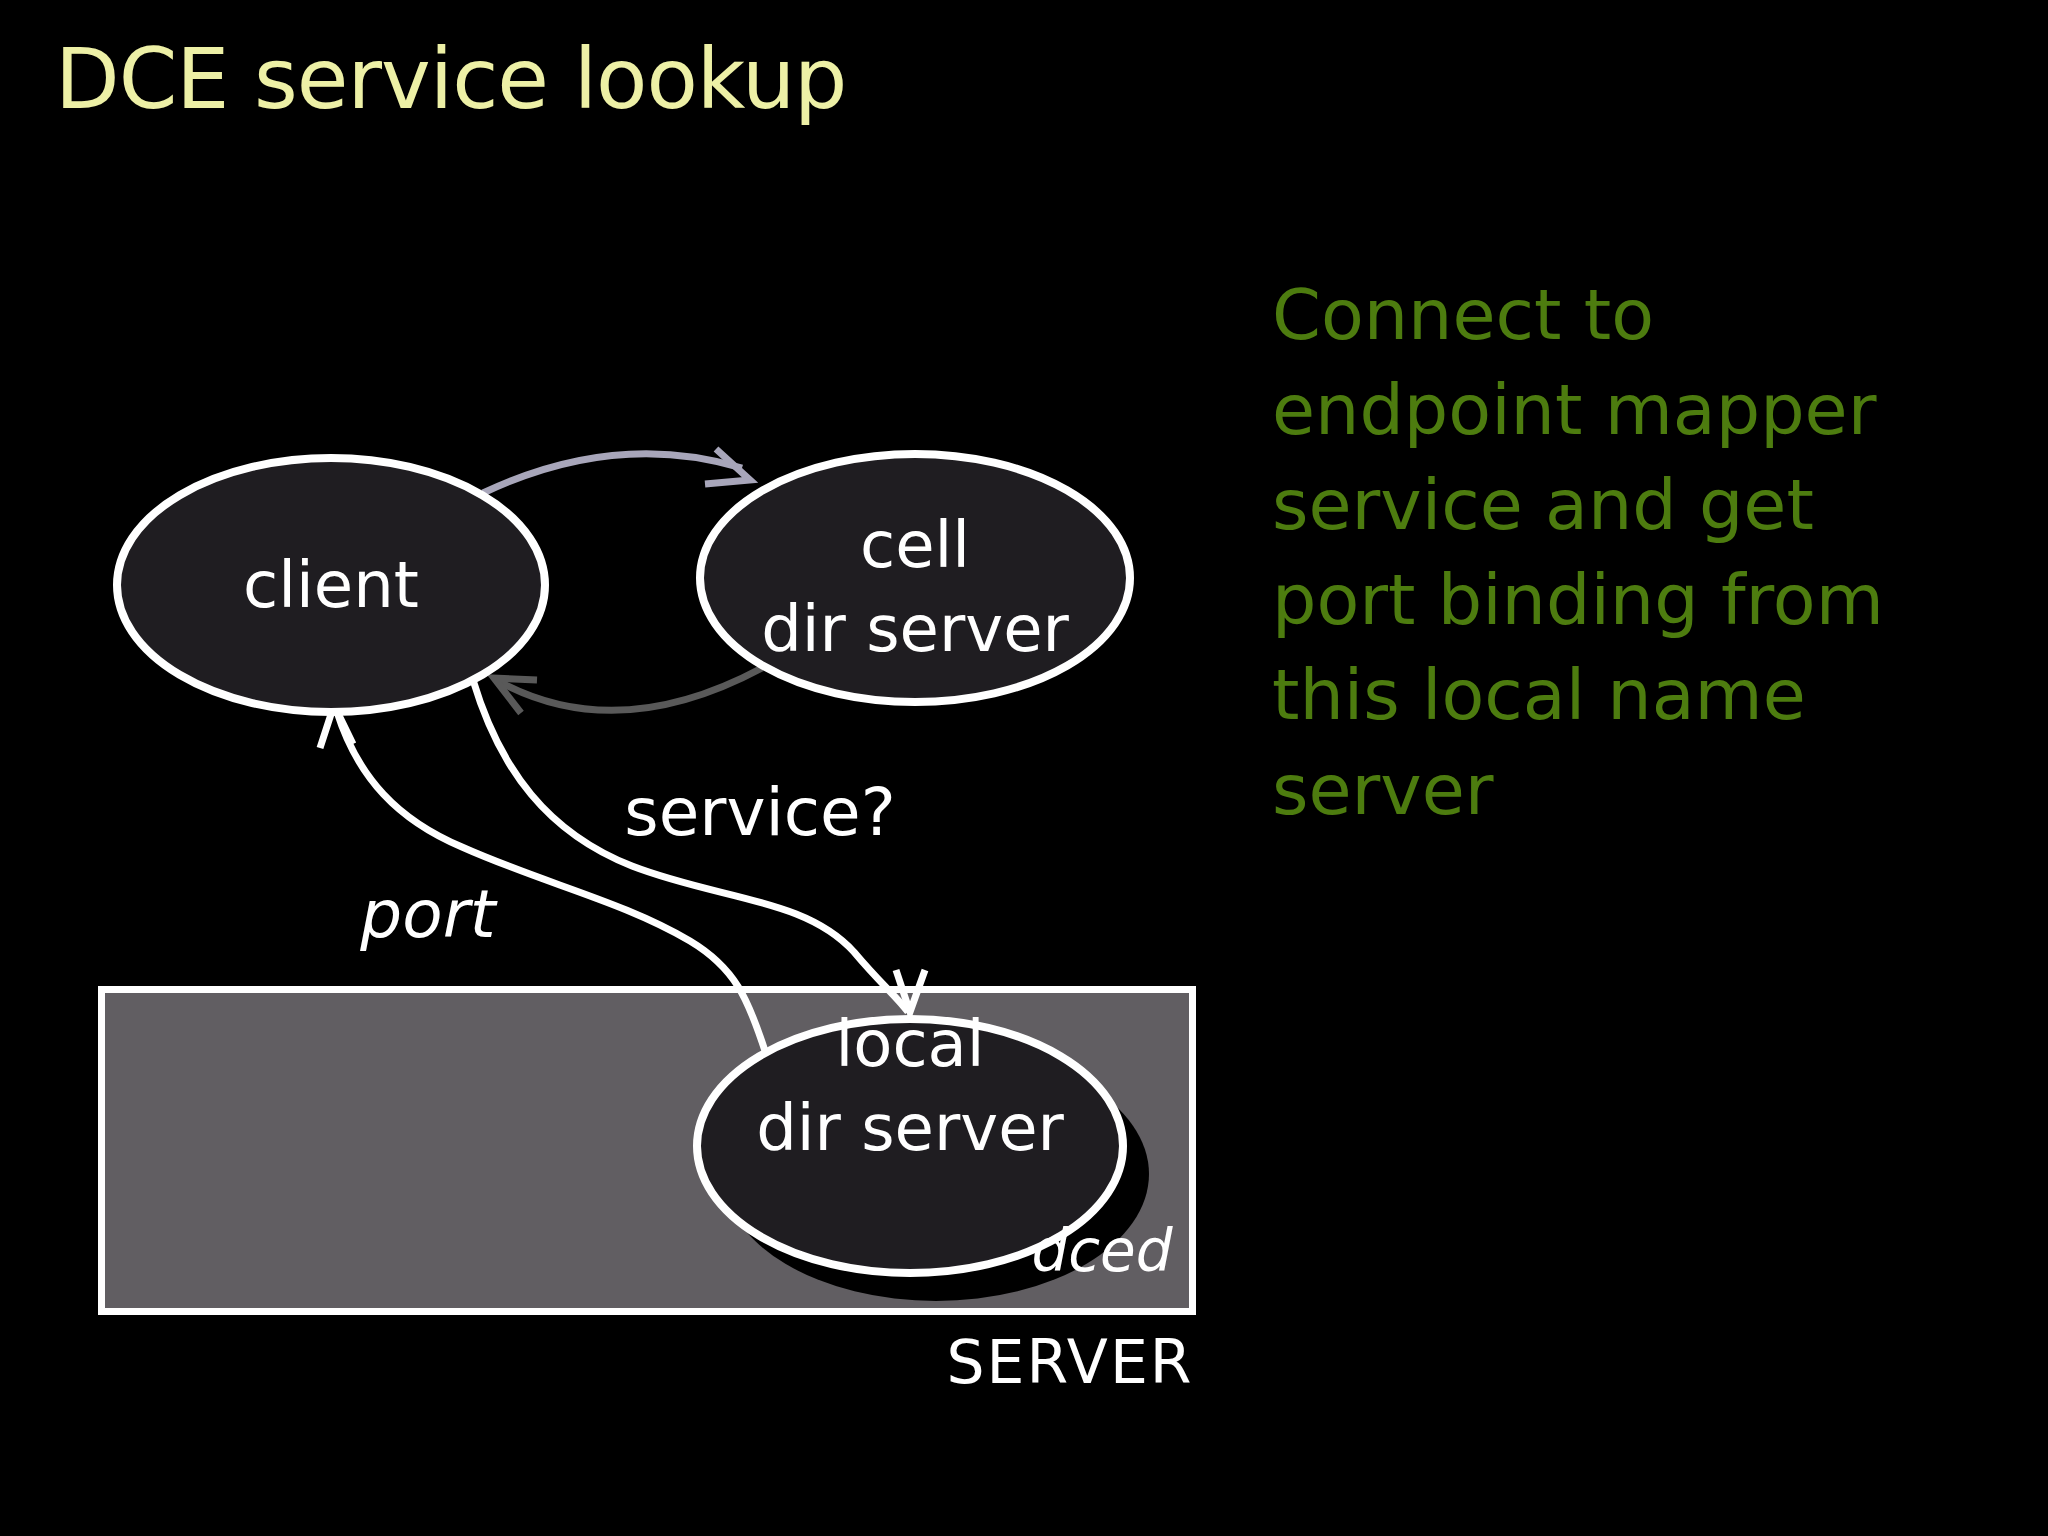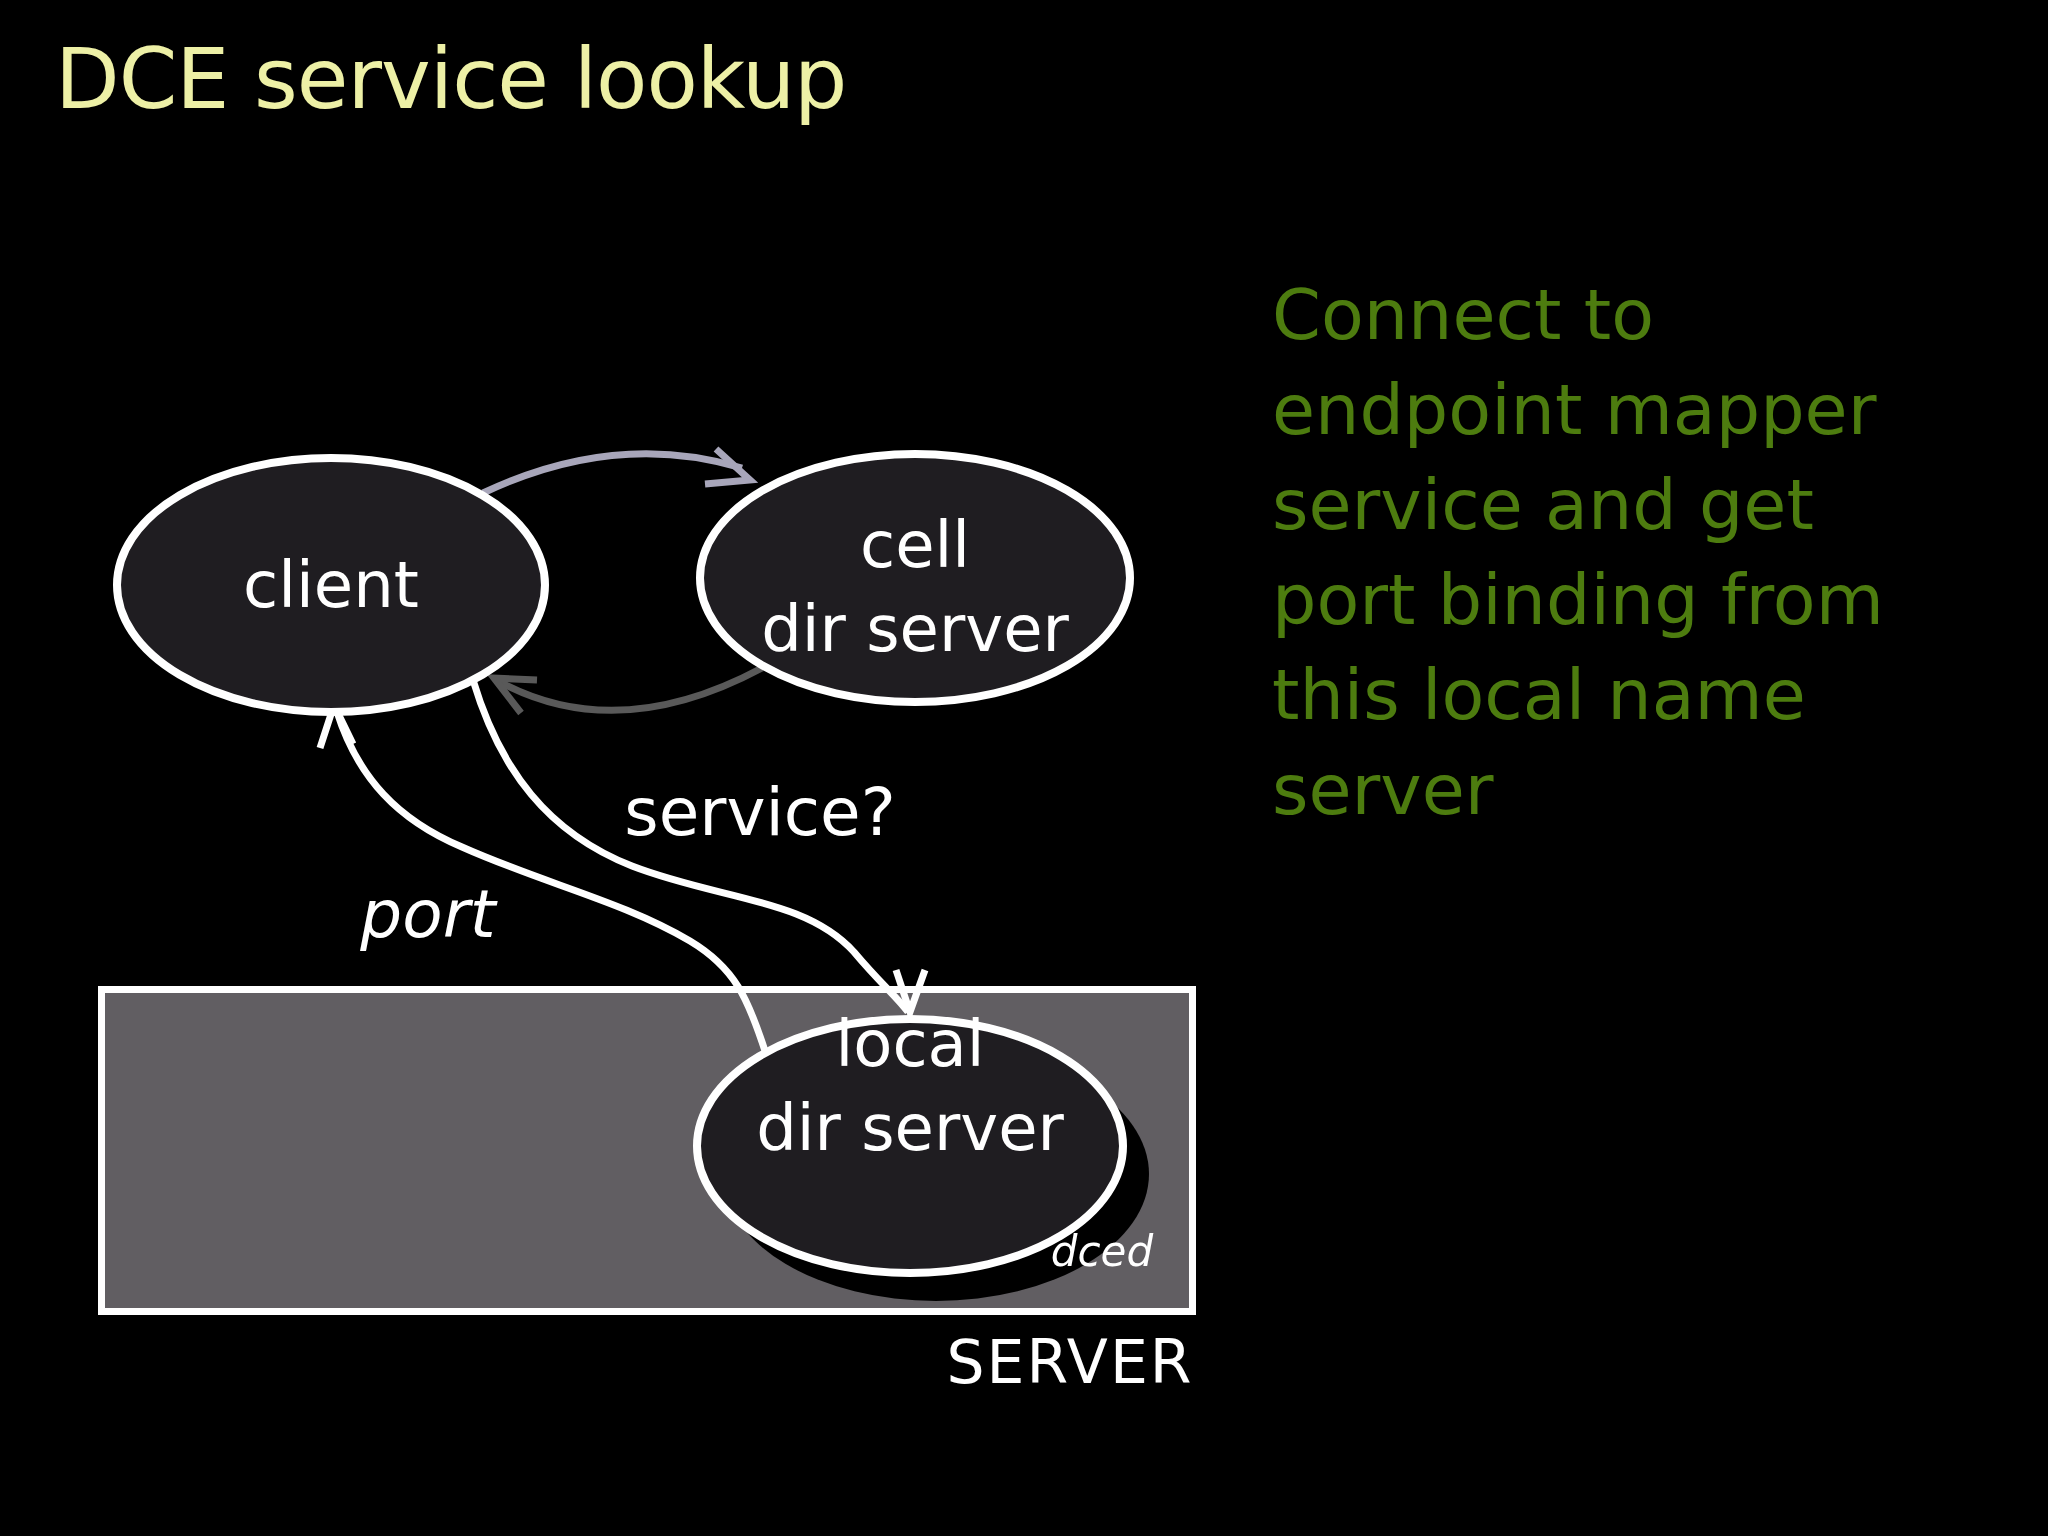--- a/index.html
+++ b/index.html
@@ -28,21 +28,21 @@
   .lbl {
     position: absolute;
     transform: translate(-50%, -50%);
     color: #ffffff;
     white-space: nowrap;
     text-align: center;
   }
   .node-label { font-size: 64px; line-height: 84px; }
   .edge-label { font-size: 66px; }
   .server-caption { font-size: 60px; letter-spacing: 2px; }
-  .daemon-label { font-size: 42px; font-style: italic; }
+  .daemon-label { font-size: 58px; font-style: italic; }
   .note {
     position: absolute;
     left: 1272px;
     top: 268px;
     color: #4d7c0f;
     font-size: 70px;
     line-height: 95px;
     white-space: nowrap;
   }
 </style>

